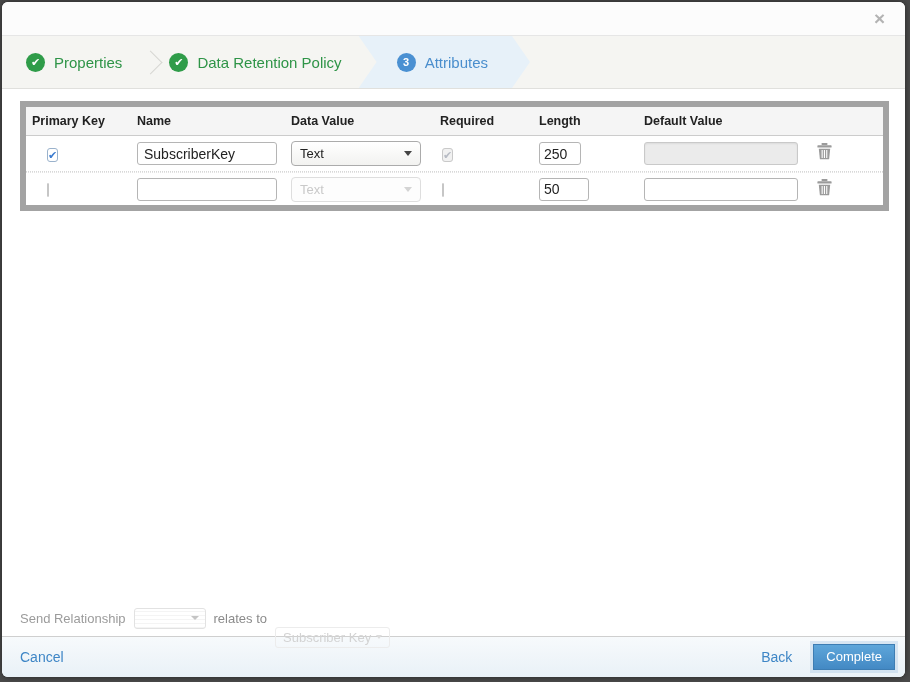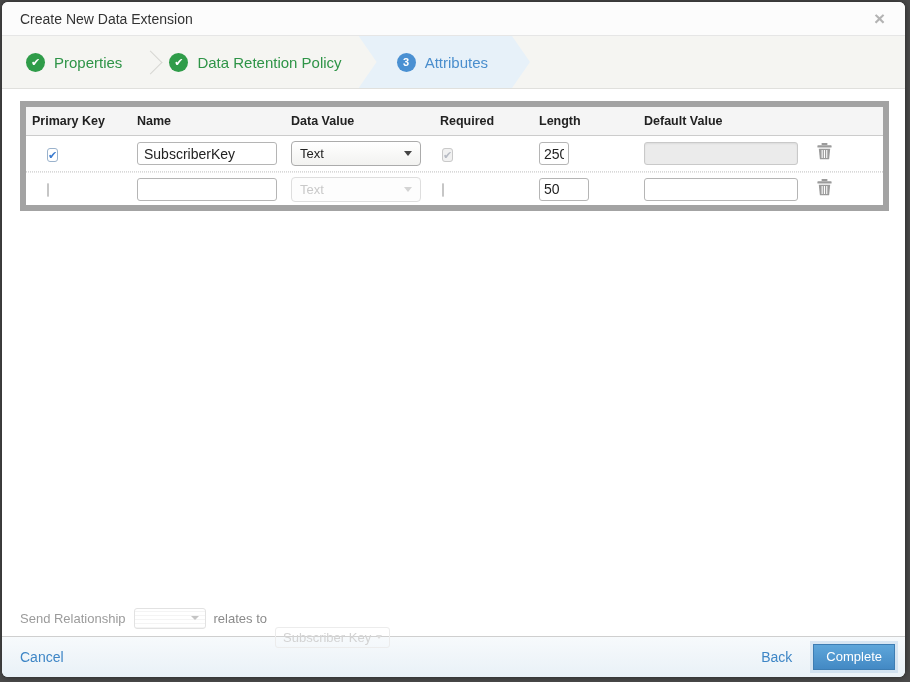--- a/index.html
+++ b/index.html
@@ -82,21 +82,21 @@
     border:1px solid #c6c6c6;
     background:#f5f5f5 repeating-linear-gradient(0deg,#e7e7e7 0 1px,transparent 1px 3px);
   }
   
   .txt {
     height:23px; border:1px solid #b5b5b5; border-radius:3px;
     font-family:"Liberation Sans", sans-serif; font-size:14px; color:#222;
     padding:0 6px; background:#fff; outline:none;
   }
   .name-in { width:140px; }
-  .len-in1 { width:30px; padding:0 4px; }
+  .len-in1 { width:42px; padding:0 4px; }
   .len-in2 { width:50px; padding:0 4px; }
   .def-in  { width:154px; }
   .def-in.disabled {
     background:#ebebeb; border-color:#c9c9c9;
     box-shadow:inset 0 1px 2px rgba(0,0,0,0.07);
   }
   
   .sel {
     width:130px; height:25px; border:1px solid #ababab; border-radius:4px;
     background:linear-gradient(#ffffff,#f2f2f0);
@@ -150,21 +150,20 @@
     padding:4px 12px 5px; cursor:pointer;
     box-shadow:0 0 0 3px rgba(130,175,215,0.25);
   }
 </style>
 </head>
 <body>
 
 <div class="dialog">
 
   <div class="titlebar">
-    <span class="title">Create New Data Extension</span>
     <span class="close-x">×</span>
   </div>
 
   <div class="wizard">
     <div class="step step1 done">
       <span class="badge done">✔</span>
       <span class="step-label">Properties</span>
     </div>
     <div class="sep"></div>
     <div class="step done">

